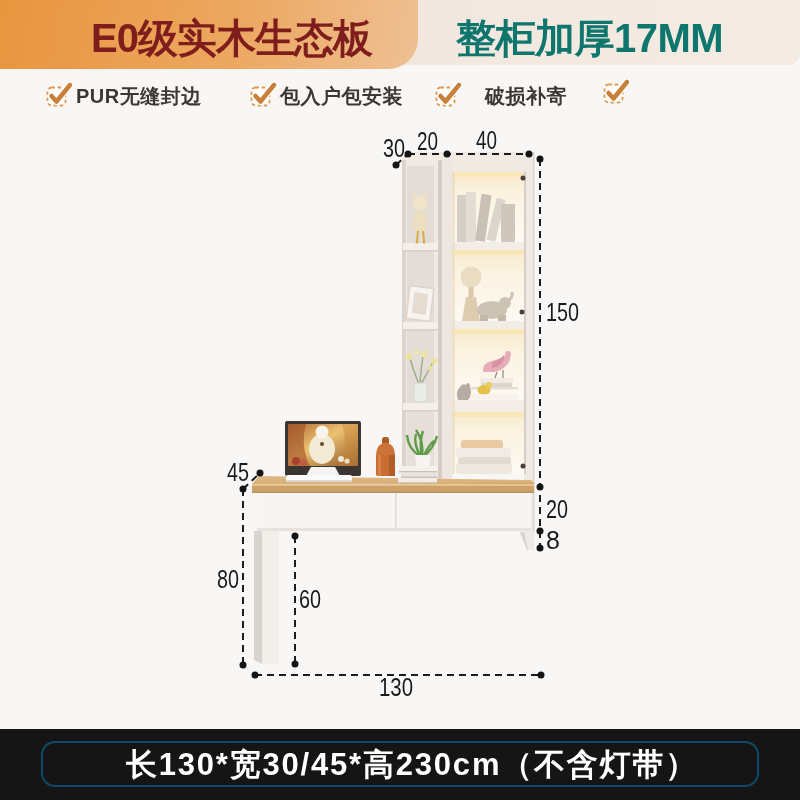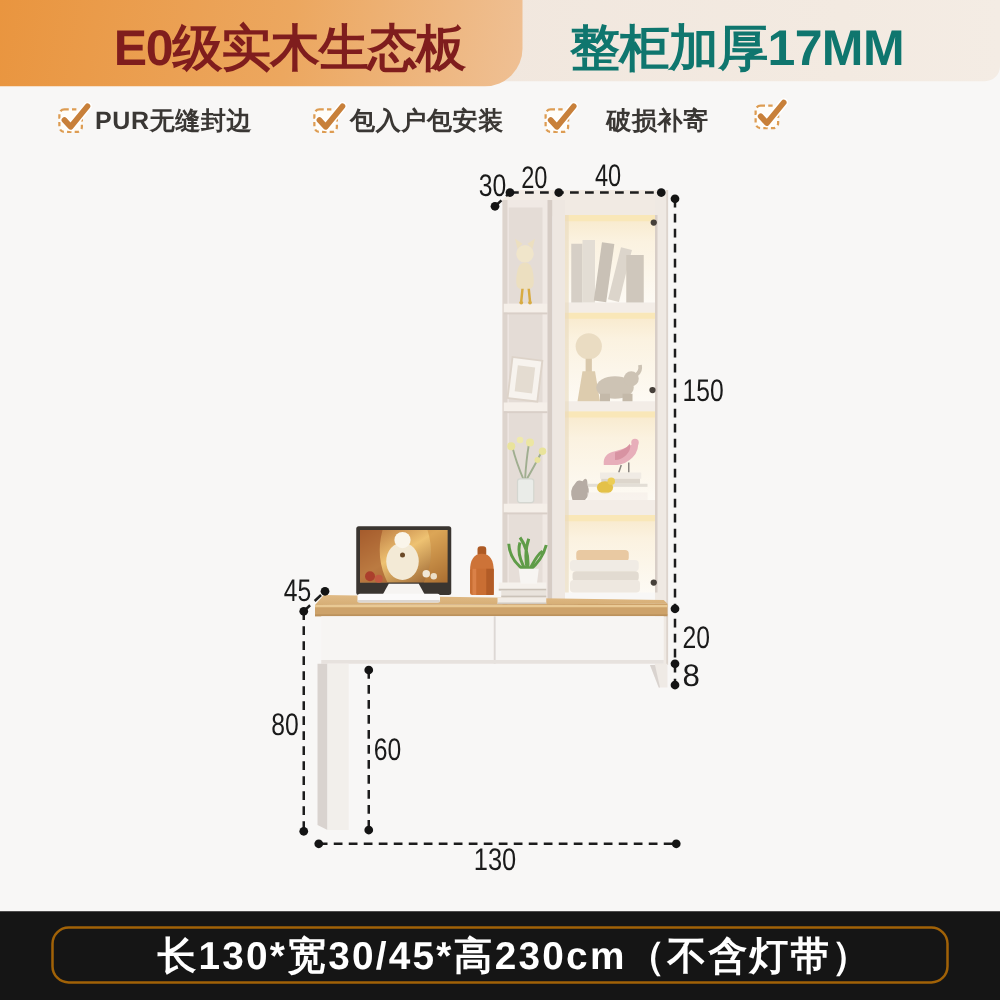--- a/index.html
+++ b/index.html
@@ -6,21 +6,21 @@
   body{width:800px;height:800px;background:#f8f7f6;font-family:"Liberation Sans",sans-serif;position:relative;overflow:hidden;}
   .abs{position:absolute;}
   #banL{left:0;top:0;width:418px;height:69px;background:linear-gradient(100deg,#e9953f 0%,#eca75f 55%,#efc094 100%);border-bottom-right-radius:30px;z-index:3;}
   #banR{left:380px;top:0;width:420px;height:65px;background:linear-gradient(90deg,#f1e7de 0%,#f3eae1 70%,#f4ece4 100%);border-bottom-right-radius:12px;z-index:2;}
   #tL{left:91px;top:11px;width:280px;z-index:4;color:#7f1d1d;font-size:40px;font-weight:700;letter-spacing:-1px;white-space:nowrap;}
   #tR{left:456px;top:11px;width:300px;z-index:4;color:#0f766e;font-size:40px;font-weight:700;letter-spacing:-0.5px;white-space:nowrap;}
   .chk{z-index:4;display:flex;align-items:center;}
   .chk .txt{font-size:20px;font-weight:700;color:#3a3734;letter-spacing:0.5px;white-space:nowrap;margin-top:3px;}
   svg text{font-family:"Liberation Sans",sans-serif;}
   #bar{left:0;top:729px;width:800px;height:71px;background:#151515;z-index:5;}
-  #barbox{left:41px;top:741px;width:690px;height:42px;padding-left:24px;border:2px solid #a16207;border-radius:14px;z-index:6;color:#fff;font-size:31px;font-weight:700;text-align:center;line-height:44px;letter-spacing:1.8px;white-space:nowrap;}
+  #barbox{left:41px;top:741px;width:690px;height:42px;padding-left:24px;border:2px solid #0c4a6e;border-radius:14px;z-index:6;color:#fff;font-size:31px;font-weight:700;text-align:center;line-height:44px;letter-spacing:1.8px;white-space:nowrap;}
 </style>
 </head>
 <body>
 <div class="abs" id="banL"></div>
 <div class="abs" id="banR"></div>
 <div class="abs" id="tL">E0级实木生态板</div>
 <div class="abs" id="tR">整柜加厚17MM</div>
 
 <div class="abs chk" style="left:47px;top:80px;">
   <svg width="26" height="24" viewBox="0 0 26 24" style="overflow:visible;margin-right:3px;">

